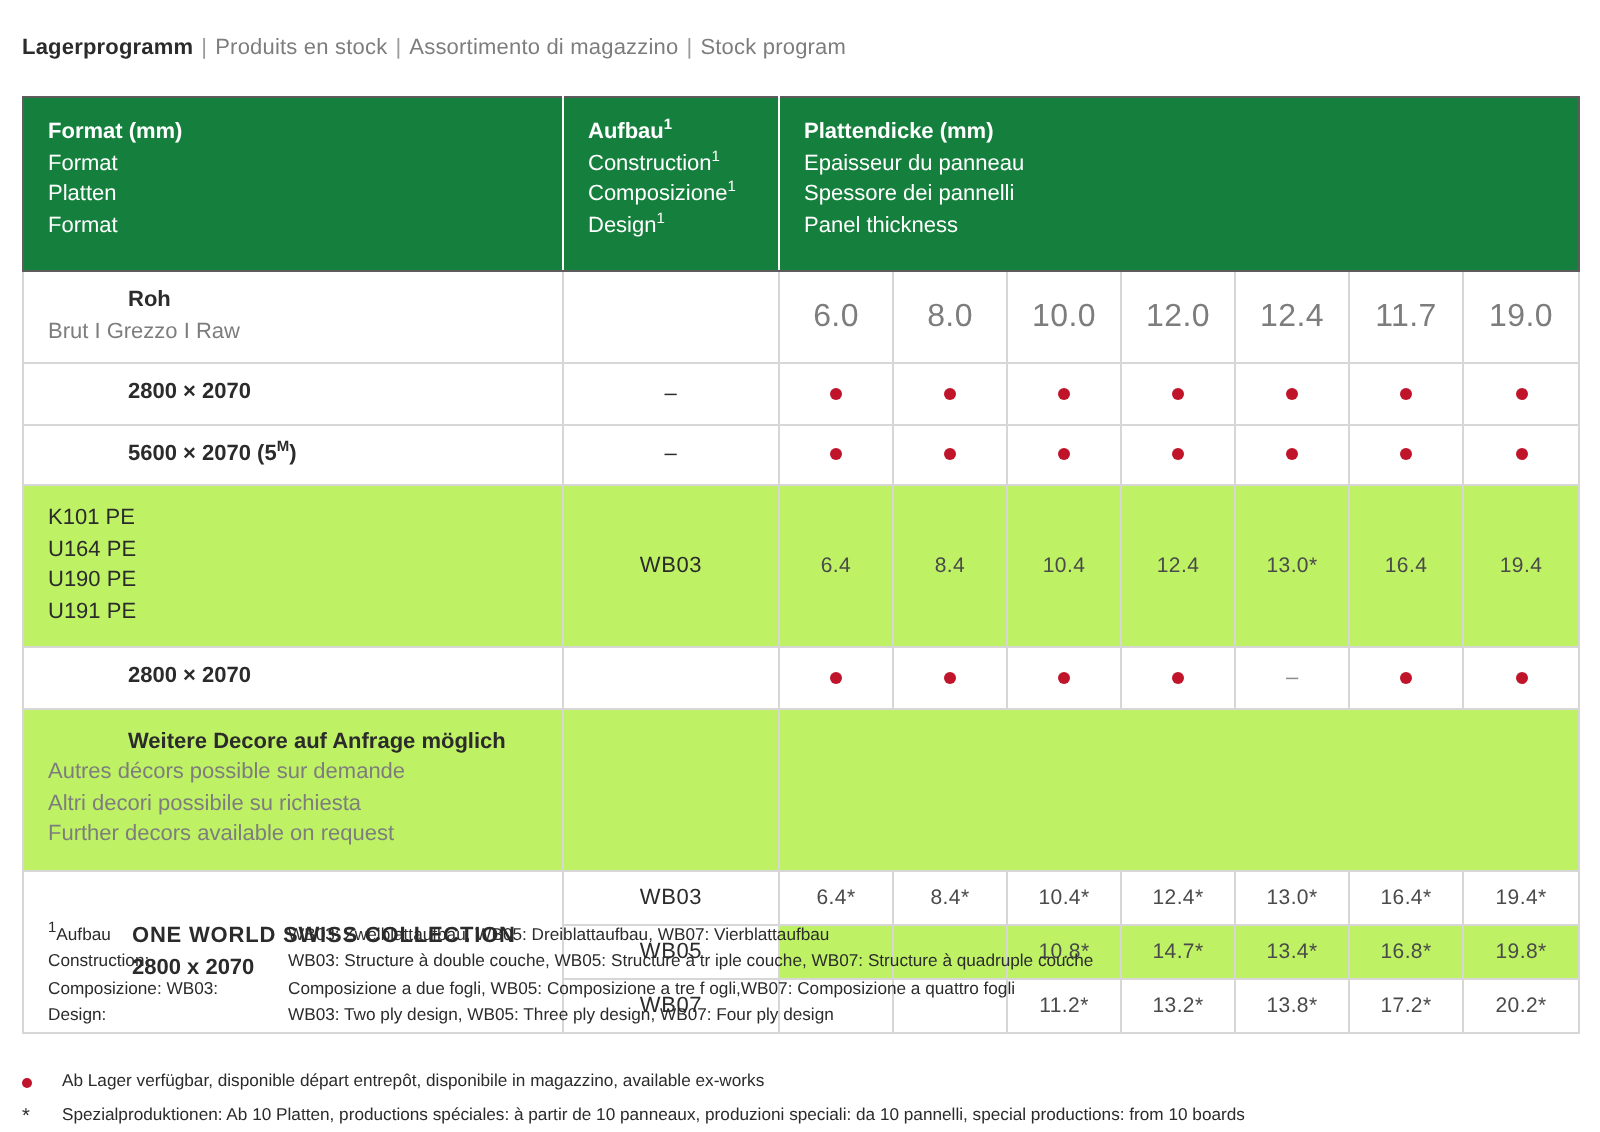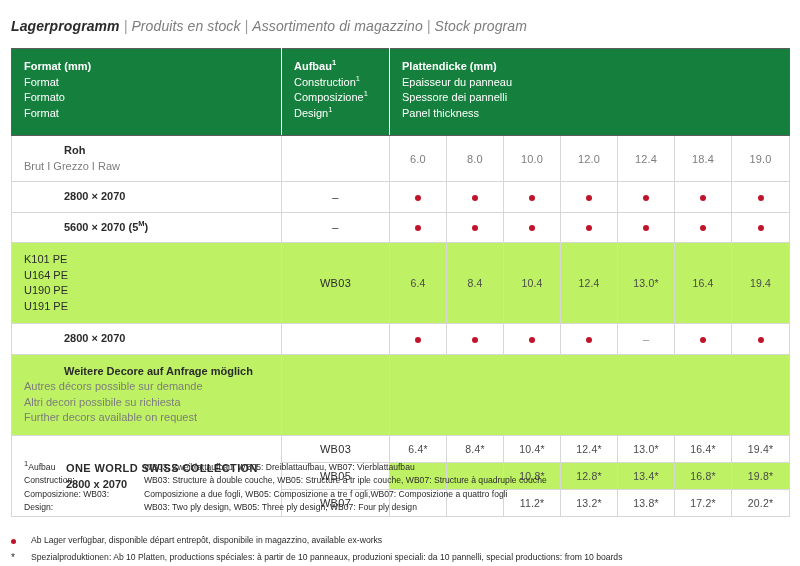--- a/index.html
+++ b/index.html
@@ -8,21 +8,21 @@
     background:#ffffff;
     font-family:"Liberation Sans", sans-serif;
     color:#2b2b2b;
     overflow:hidden;
   }
   .page{position:relative;width:800px;height:566px;}
 
   
   .title-bar{
     position:absolute;left:11px;top:18px;
-    font-size:14px;letter-spacing:0.1px;white-space:nowrap;font-style:italic;
+    font-size:11px;letter-spacing:0.1px;white-space:nowrap;
   }
   .title-bar .t-strong{font-weight:bold;color:#2b2b2b;}
   .title-bar .t-sep{color:#9a9a9a;padding:0 4px;}
   .title-bar .t-light{color:#7d7d7d;}
 
   
   .tbl{
     position:absolute;left:11px;top:48px;
     width:778px;
     border-collapse:collapse;
@@ -58,21 +58,21 @@
     color:#2b2b2b;
   }
   .lab .b{font-weight:bold;color:#2b2b2b;padding-left:40px;}
   .lab .g{color:#7d7d7d;}
   .num{
     text-align:center;
     font-size:10.5px;
     color:#4a4a4a;
     letter-spacing:0.2px;
   }
-  .num-hdr{color:#7d7d7d;font-size:11px;}
+  .num-hdr{color:#7d7d7d;font-size:16px;}
   .aufbau{text-align:center;font-size:11px;color:#2b2b2b;letter-spacing:0.3px;}
   .dash{display:inline-block;color:#8d8d8d;font-size:11px;}
   .dot{
     display:inline-block;width:6px;height:6px;border-radius:50%;
     background:#c0142b;
   }
   .shade{background:#bef264;}
   .row-h22 td{height:22px;}
   .row-h26 td{height:26px;}
   .cell-center{text-align:center;}
@@ -119,21 +119,21 @@
       <col style="width:57px">
       <col style="width:58px">
     </colgroup>
 
     <tbody>
         <tr class="hdr">
       <td>
         <div class="hbox">
           <div class="hb1">Format (mm)</div>
           <div class="hb2">Format</div>
-          <div class="hb2">Formato</div>
+          <div class="hb2">Platten</div>
           <div class="hb2">Format</div>
         </div>
       </td>
       <td>
         <div class="hbox">
           <div class="hb1"><span>Aufbau</span><sup>1</sup></div>
           <div class="hb2"><span>Construction</span><sup>1</sup></div>
           <div class="hb2"><span>Composizione</span><sup>1</sup></div>
           <div class="hb2"><span>Design</span><sup>1</sup></div>
         </div>
@@ -154,21 +154,21 @@
           <div class="b">Roh</div>
           <div class="g">Brut I Grezzo I Raw</div>
         </div>
       </td>
       <td></td>
       <td class="num num-hdr">6.0</td>
       <td class="num num-hdr">8.0</td>
       <td class="num num-hdr">10.0</td>
       <td class="num num-hdr">12.0</td>
       <td class="num num-hdr">12.4</td>
-      <td class="num num-hdr">18.4</td>
+      <td class="num num-hdr">11.7</td>
       <td class="num num-hdr">19.0</td>
     </tr>
 
     <tr class="row-h22">
       <td>
         <div class="lab"><span class="b">2800 × 2070</span></div>
       </td>
       <td class="aufbau">–</td>
       <td class="cell-center"><span class="dot"></span></td>
       <td class="cell-center"><span class="dot"></span></td>
@@ -253,21 +253,21 @@
       <td class="num">12.4*</td>
       <td class="num">13.0*</td>
       <td class="num">16.4*</td>
       <td class="num">19.4*</td>
     </tr>
     <tr class="row-h26">
       <td class="aufbau">WB05</td>
       <td class="num shade"></td>
       <td class="num shade"></td>
       <td class="num shade">10.8*</td>
-      <td class="num shade">12.8*</td>
+      <td class="num shade">14.7*</td>
       <td class="num shade">13.4*</td>
       <td class="num shade">16.8*</td>
       <td class="num shade">19.8*</td>
     </tr>
     <tr class="row-h26">
       <td class="aufbau">WB07</td>
       <td class="num"></td>
       <td class="num"></td>
       <td class="num">11.2*</td>
       <td class="num">13.2*</td>

